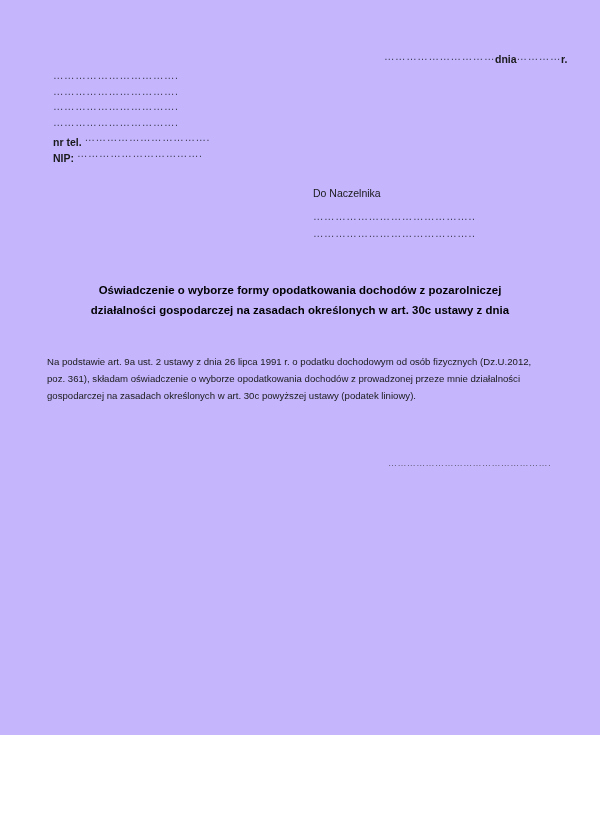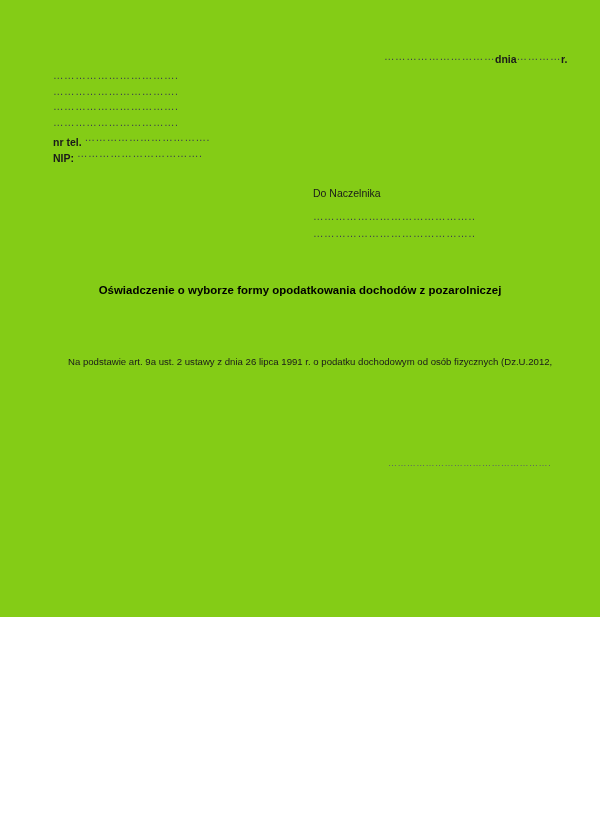--- a/index.html
+++ b/index.html
@@ -14,22 +14,22 @@
     font-family: "Liberation Sans", sans-serif;
     color: #000000;
     -webkit-font-smoothing: antialiased;
   }
 
   .page {
     position: absolute;
     left: 0;
     top: 0;
     width: 600px;
-    height: 617px;
-    background: #84cc16;
+    height: 735px;
+    background: #c4b5fd;
     overflow: hidden;
   }
 
   
   .dots {
     display: inline-block;
     white-space: nowrap;
     overflow: hidden;
     color: #3c3c50;
     letter-spacing: 0.6px;
@@ -104,21 +104,21 @@
     font-size: 11.4px;
     line-height: 20.2px;
     color: #000000;
     letter-spacing: 0.05px;
   }
   .doc-title .tline { display: block; white-space: nowrap; }
 
   
   .body-par {
     position: absolute;
-    left: 68px;
+    left: 47px;
     top: 353px;
     width: 502px;
     font-size: 9.6px;
     line-height: 17px;
     color: #1a1a1a;
     text-align: left;
   }
   .body-par .bline { display: block; white-space: nowrap; }
 
   
@@ -166,23 +166,26 @@
 
   <div class="naczelnik-block">
     <div class="naczelnik-title">Do Naczelnika</div>
     <div class="spacer"></div>
     <div class="naczelnik-row"><span class="dots">……………………………………..</span></div>
     <div class="naczelnik-row"><span class="dots">……………………………………..</span></div>
   </div>
 
   <div class="doc-title">
     <span class="tline">Oświadczenie o wyborze formy opodatkowania dochodów z pozarolniczej</span>
+    <span class="tline">działalności gospodarczej na zasadach określonych w art. 30c ustawy z dnia</span>
   </div>
 
   <div class="body-par">
     <span class="bline">Na podstawie art. 9a ust. 2 ustawy z dnia 26 lipca 1991 r. o podatku dochodowym od osób fizycznych (Dz.U.2012,</span>
+    <span class="bline">poz. 361), składam oświadczenie o wyborze opodatkowania dochodów z prowadzonej przeze mnie działalności</span>
+    <span class="bline">gospodarczej na zasadach określonych w art. 30c powyższej ustawy (podatek liniowy).</span>
   </div>
 
   <div class="sig-block">
     <span class="sig-rule">………………………………………………………………………</span>
   </div>
 
 </div>
 
 </body></html>

